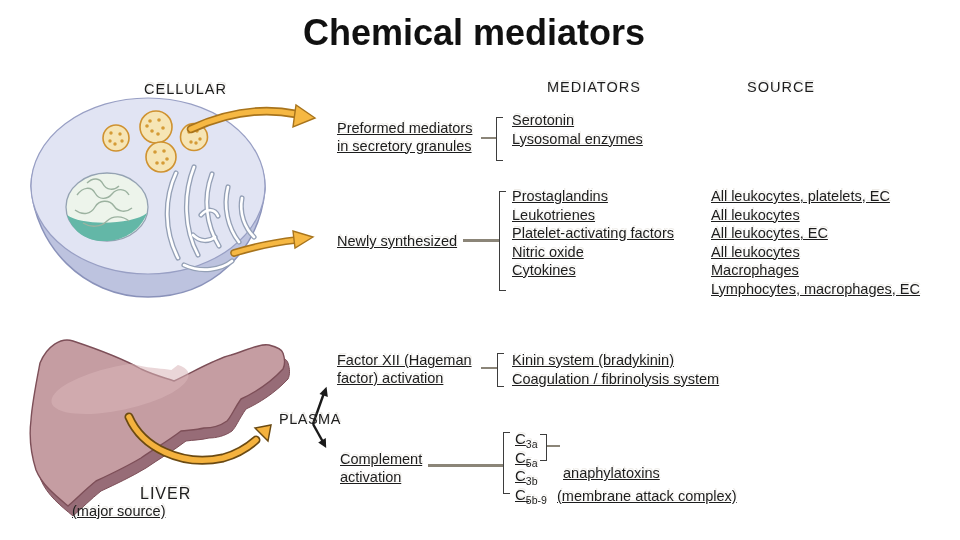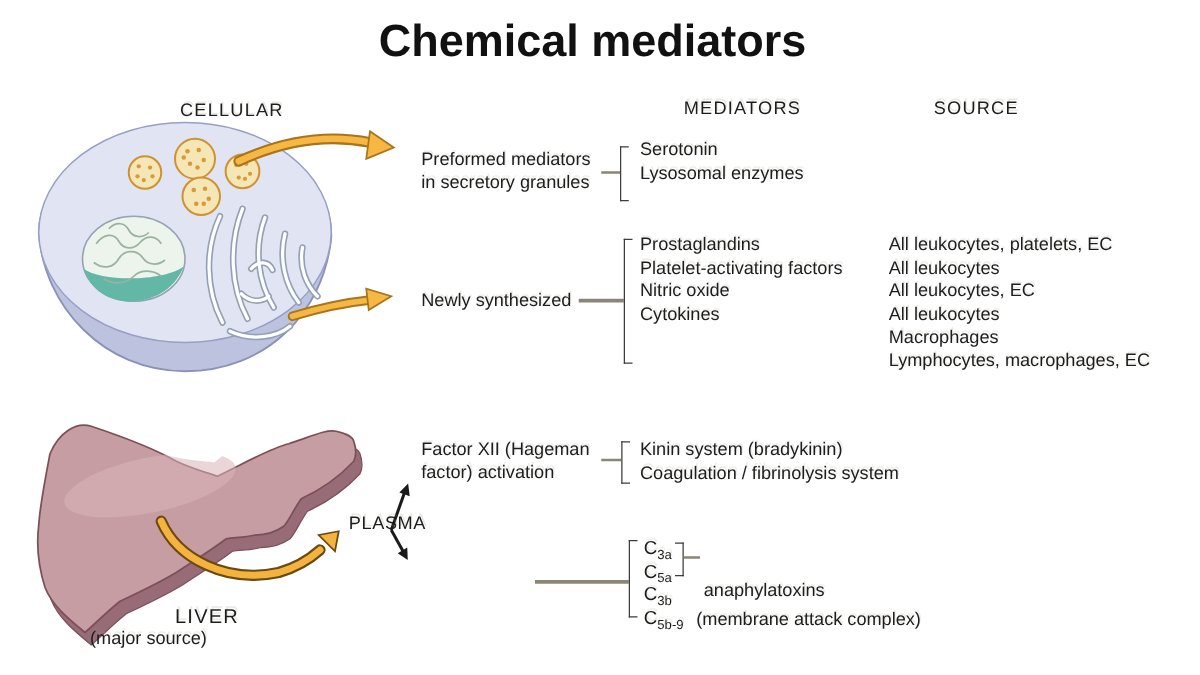--- a/index.html
+++ b/index.html
@@ -3,21 +3,21 @@
 <meta charset="utf-8">
 <style>
   html,body{margin:0;padding:0;background:#fff;}
   .slide{position:relative;width:948px;height:540px;background:#ffffff;overflow:hidden;
          font-family:"Liberation Sans","DejaVu Sans",sans-serif;color:#1c1c1c;}
   .title{position:absolute;left:0;right:0;top:12px;margin:0;text-align:center;
          font-size:36px;font-weight:bold;color:#111;letter-spacing:0;}
   .hdr{position:absolute;font-size:14.5px;letter-spacing:1px;color:#1d1d1d;white-space:nowrap;
        text-shadow:1px -2px 0 rgba(165,155,135,0.22);margin-left:37px;}
   .t{position:absolute;font-size:14.5px;line-height:18.5px;color:#1d1d1d;white-space:nowrap;
-     text-shadow:1px -2px 0 rgba(165,155,135,0.18);}
+     text-shadow:1px -2px 0 rgba(165,155,135,0.18);text-decoration:underline;}
   .br-l{position:absolute;width:6px;border-left:1.7px solid #3d3d3d;border-top:1.7px solid #3d3d3d;
         border-bottom:1.7px solid #3d3d3d;}
   .br-r{position:absolute;width:6px;border-right:1.7px solid #3d3d3d;border-top:1.7px solid #3d3d3d;
         border-bottom:1.7px solid #3d3d3d;}
   .ln{position:absolute;background:#8b8578;}
   .comp-row{height:18.5px;line-height:18.5px;}
   .comp-row .c{font-size:15px;}
   .comp-row sub{font-size:10.5px;}
   svg{position:absolute;}
 </style>
@@ -144,20 +144,21 @@
     <div>Lysosomal enzymes</div>
   </div>
 
   <div class="t" style="left:337px;top:232px">
     <div>Newly synthesized</div>
   </div>
   <div class="ln" style="left:463px;top:239px;width:36px;height:2.5px"></div>
   <div class="br-l" style="left:499px;top:191px;height:98px"></div>
   <div class="t" style="left:512px;top:187px">
     <div>Prostaglandins</div>
+    <div>Leukotrienes</div>
     <div>Platelet-activating factors</div>
     <div>Nitric oxide</div>
     <div>Cytokines</div>
   </div>
   <div class="t" style="left:711px;top:187px">
     <div>All leukocytes, platelets, EC</div>
     <div>All leukocytes</div>
     <div>All leukocytes, EC</div>
     <div>All leukocytes</div>
     <div>Macrophages</div>
@@ -168,20 +169,24 @@
     <div>Factor XII (Hageman</div>
     <div>factor) activation</div>
   </div>
   <div class="ln" style="left:481px;top:367px;width:16px;height:2px"></div>
   <div class="br-l" style="left:497px;top:353px;height:32px"></div>
   <div class="t" style="left:512px;top:351px">
     <div>Kinin system (bradykinin)</div>
     <div>Coagulation / fibrinolysis system</div>
   </div>
 
+  <div class="t" style="left:340px;top:450px;line-height:18px">
+    <div>Complement</div>
+    <div>activation</div>
+  </div>
   <div class="ln" style="left:428px;top:464px;width:75px;height:2.5px"></div>
   <div class="br-l" style="left:503px;top:432px;height:60px"></div>
   <div class="t" style="left:515px;top:430px">
     <div class="comp-row"><span class="c">C</span><sub>3a</sub></div>
     <div class="comp-row"><span class="c">C</span><sub>5a</sub></div>
     <div class="comp-row"><span class="c">C</span><sub>3b</sub></div>
     <div class="comp-row"><span class="c">C</span><sub>5b-9</sub></div>
   </div>
   <div class="br-r" style="left:540px;top:434px;height:25px"></div>
   <div class="ln" style="left:547px;top:445px;width:13px;height:2px"></div>

